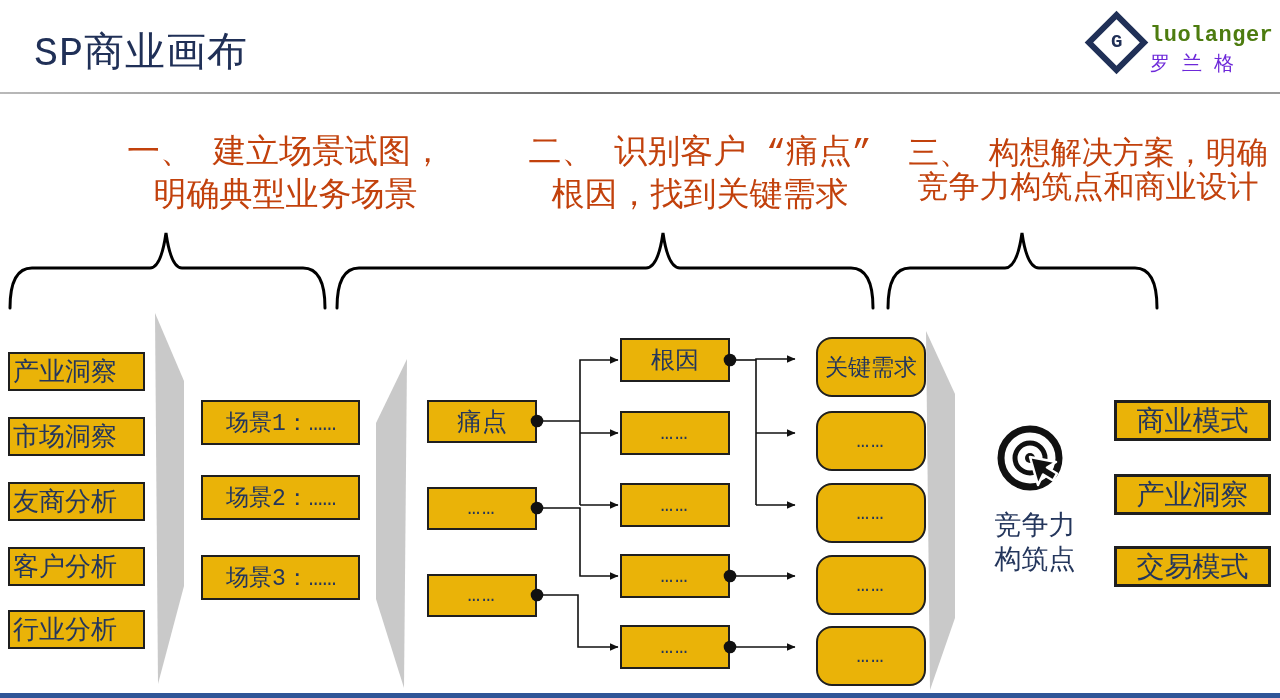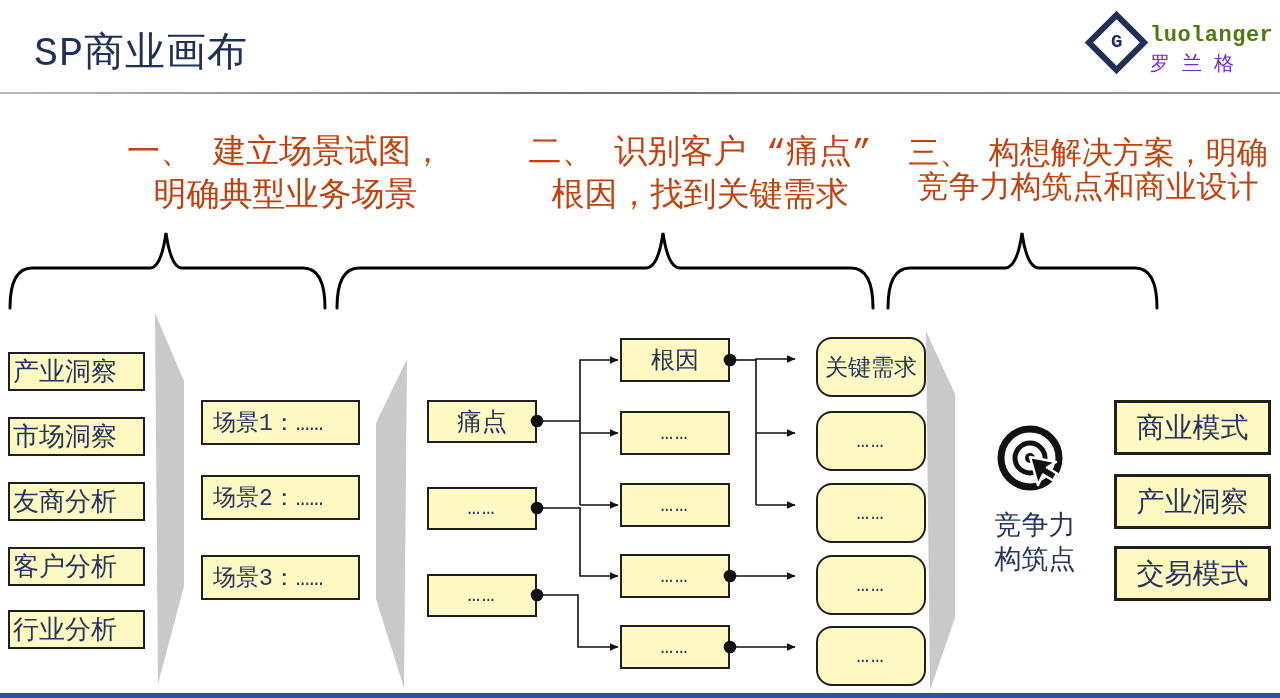--- a/index.html
+++ b/index.html
@@ -18,30 +18,30 @@
   .logo-latin{position:absolute;left:64px;top:13px;font-size:22px;font-weight:bold;color:#4d7c0f;letter-spacing:0.5px;}
   .logo-cn{position:absolute;left:64px;top:40px;font-size:20px;color:#6d28d9;letter-spacing:12px;white-space:nowrap;}
   
   .step-heading{text-align:center;color:#c2410c;}
   .h12{font-size:33px;line-height:43px;top:132px;}
   .heading-1{left:78px;width:415px;}
   .heading-2{left:490px;width:420px;}
   .heading-3{left:893px;top:138px;width:390px;font-size:31px;line-height:34px;}
   
   .dbox{
-    position:absolute;background:#fef9c3;border:2px solid #1f1f1f;
+    position:absolute;background:#eab308;border:2px solid #1f1f1f;
     display:flex;align-items:center;justify-content:center;
     font-size:25px;color:#24365c;white-space:nowrap;z-index:2;box-sizing:border-box;
   }
   .abox{left:8px;width:137px;height:39px;justify-content:flex-start;padding-left:3px;font-size:26px;}
-  .sbox{left:201px;width:159px;height:45px;justify-content:flex-start;padding-left:10px;font-size:23px;}
+  .sbox{left:201px;width:159px;height:45px;justify-content:flex-start;padding-left:23px;font-size:23px;}
   .pbox{left:427px;width:110px;height:43px;font-size:25px;}
   .rbox{left:620px;width:110px;height:44px;font-size:24px;}
   .kbox{left:816px;width:110px;height:60px;font-size:23px;border-radius:16px;}
-  .mbox{left:1114px;width:157px;height:55px;border-width:3px;font-size:28px;}
+  .mbox{left:1114px;width:157px;height:41px;border-width:3px;font-size:28px;}
   .dots{font-size:21px;letter-spacing:2px;}
   
   .comp-label{left:972px;top:510px;width:126px;text-align:center;font-size:27px;line-height:34px;color:#24365c;}
   
   .overlay{left:0;top:0;z-index:5;pointer-events:none;}
   .bottom-bar{left:0;top:693px;width:1280px;height:5px;background:#2f5597;z-index:6;}
 </style>
 </head>
 <body>
 

